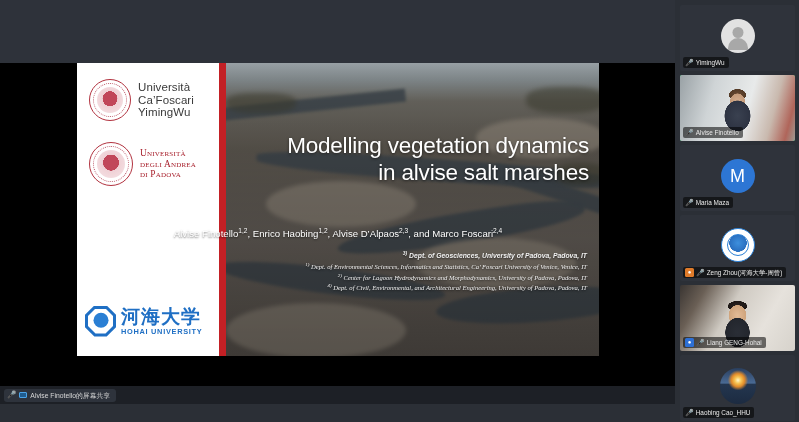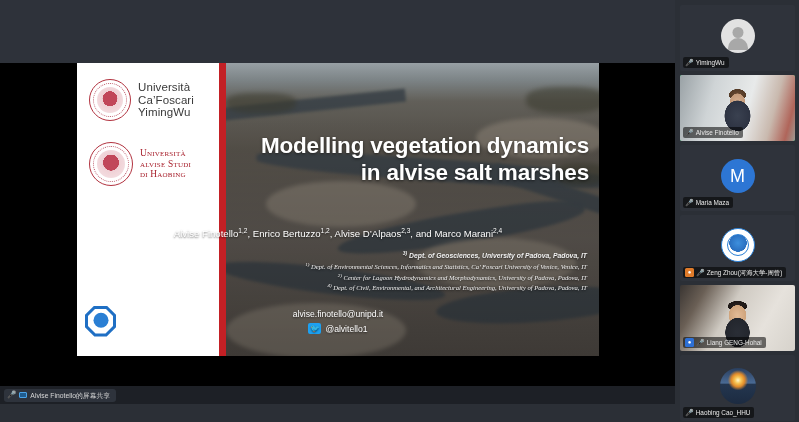--- a/index.html
+++ b/index.html
@@ -171,21 +171,21 @@
   }
 
   
   #title-block {
     position: absolute;
     right: 10px; top: 69px;
     width: 354px;
     text-align: right;
     color: #ffffff;
     font-size: 22.5px;
-    font-weight: bold;
+    font-weight: normal;
     line-height: 27px;
     letter-spacing: -.2px;
     text-shadow: 0 1px 3px rgba(0,0,0,.55);
   }
   #authors {
     position: absolute;
     left: 0; right: 0; top: 164px;
     text-align: center;
     color: #fff;
     font-size: 9.6px;
@@ -388,27 +388,31 @@
             <span>YimingWu</span>
           </span>
         </div>
 
         <div id="logo-padova">
           <span class="seal" style="width:44px;height:44px;">
             <span class="seal-inner"></span>
           </span>
           <span id="pd-text">
             <span>Università</span><br>
-            <span>alvise Studi</span><br>
-            <span>di Haobing</span>
+            <span>degli Andrea</span><br>
+            <span>di Padova</span>
           </span>
         </div>
 
         <div id="logo-hohai">
           <span id="hohai-seal"></span>
+          <span id="hohai-text">
+            <span id="hohai-cn">河海大学</span>
+            <span id="hohai-en">HOHAI UNIVERSITY</span>
+          </span>
         </div>
 
       </div>
 
       <div id="slide-redbar"></div>
 
       <div id="slide-photo">
         <div id="photo-base">
           <span class="creek" style="left:-20px;top:36px;width:200px;height:13px;transform:rotate(-6deg);"></span>
           <span class="creek" style="left:30px;top:96px;width:360px;height:22px;border-radius:40%;transform:rotate(4deg);"></span>
@@ -427,39 +431,32 @@
         <div id="photo-shade"></div>
       </div>
 
       <div id="title-block">
         <span>Modelling vegetation dynamics</span><br>
         <span>in alvise salt marshes</span>
       </div>
 
       <div id="authors">
         <span>Alvise Finotello</span><sup>1,2</sup>,
-        <span>Enrico Bertuzzo</span><sup>1,2</sup>,
+        <span>Enrico Haobing</span><sup>1,2</sup>,
         <span>Alvise D’Alpaos</span><sup>2,3</sup>,
-        <span>and Marco Marani</span><sup>2,4</sup>
+        <span>and Marco Foscari</span><sup>2,4</sup>
       </div>
 
       <div id="affils">
         <span class="aff primary"><sup>3)</sup> <span>Dept. of Geosciences, University of Padova, Padova, IT</span></span>
         <span class="aff"><sup>1)</sup> <span>Dept. of Environmental Sciences, Informatics and Statistics, Ca’ Foscari University of Venice, Venice, IT</span></span>
         <span class="aff"><sup>2)</sup> <span>Center for Lagoon Hydrodynamics and Morphodynamics, University of Padova, Padova, IT</span></span>
         <span class="aff"><sup>4)</sup> <span>Dept. of Civil, Environmental, and Architectural Engineering, University of Padova, Padova, IT</span></span>
       </div>
 
-      <div id="contact">
-        <div>alvise.finotello@unipd.it</div>
-        <div id="twitter-line">
-          <span id="twitter-icon">🐦</span>
-          <span>@alvitello1</span>
-        </div>
-      </div>
 
     </div>
 
     <div id="bottom-bar">
       <div id="share-pill">
         <span id="pill-mic">🎤</span>
         <span id="pill-screen"></span>
         <span>Alvise Finotello的屏幕共享</span>
       </div>
     </div>

